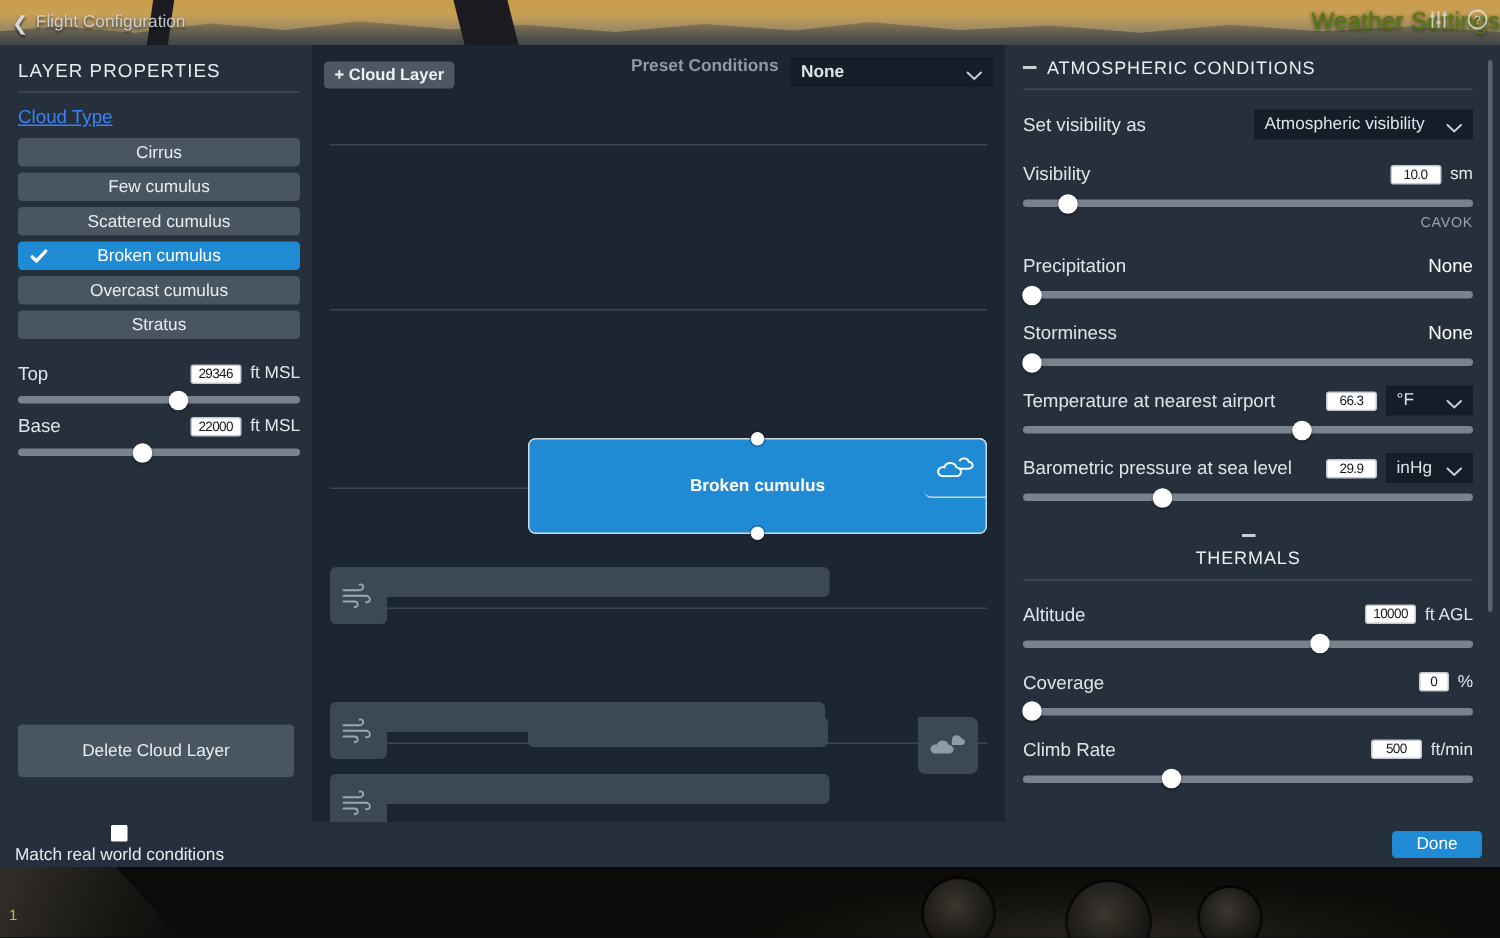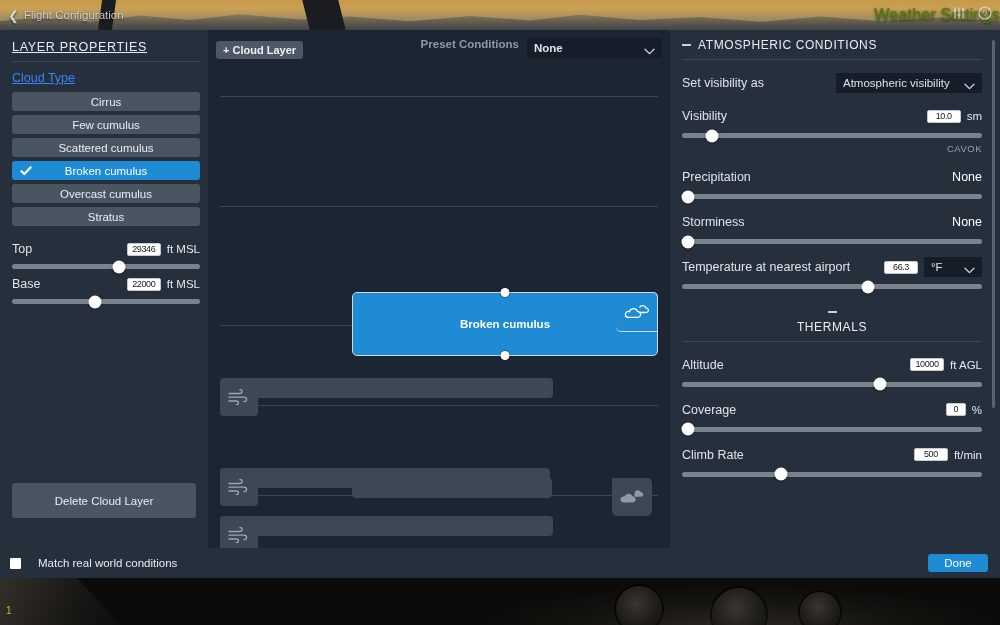--- a/index.html
+++ b/index.html
@@ -78,21 +78,21 @@
   }
   .panes { position:absolute; left:0; top:0; width:1000px; height:518px; display:flex; }
 
   
   .left-pane {
     width:208px; height:518px; padding:10px 8px 0 12px;
     background:#25303c; position:relative;
   }
   .section-title {
     color:#e8ecef; font-size:12.5px; letter-spacing:.7px;
-    padding-bottom:7px; border-bottom:1px solid #3c4957; margin-bottom:9px;text-decoration:underline;
+    padding-bottom:7px; border-bottom:1px solid #3c4957; margin-bottom:9px;
   }
   .field-label { color:#3b82f6; font-size:12.5px; margin-bottom:7px;text-decoration:underline; }
   .type-list { display:flex; flex-direction:column; gap:4px; }
   .type-item {
     position:relative; height:19px; border-radius:3px;
     background:#4a5562; display:flex; align-items:center; justify-content:center;
     color:#e9edf1; font-size:11.5px; cursor:pointer;
   }
   .type-item.selected { background:#1e8bd4; color:#ffffff; }
   .type-check {
@@ -224,21 +224,21 @@
   .scrollbar {
     position:absolute; right:5px; top:10px; width:3px; height:368px;
     background:#58636f; border-radius:2px;
   }
 
   
   .bottombar {
     position:absolute; left:0; top:548px; width:1000px; height:30px;
     background:#25303c; z-index:4; display:flex; align-items:center;
   }
-  .match-wrap { display:flex; align-items:center; gap:17px; margin-left:10px; cursor:pointer; }
+  .match-wrap { display:flex; align-items:center; gap:3px; margin-left:10px; cursor:pointer;flex-direction:column; }
   .checkbox {
     width:11px; height:11px; background:#ffffff; border-radius:1px;
   }
   .match-label { color:#e7ebef; font-size:11.5px; }
   .done-btn {
     position:absolute; right:12px; top:6px; width:60px; height:18px;
     background:#1e8bd4; border-radius:3px; color:#ffffff; font-size:11.5px;
     display:flex; align-items:center; justify-content:center; cursor:pointer;
   }
 </style>
@@ -508,20 +508,39 @@
                     </svg>
                 </span>
               </div>
             </span>
           </div>
           <div class="track">
             <span class="knob" style="left:62%;"></span>
           </div>
         </div>
 
+        <div class="row">
+          <div class="row-head">
+            <span class="row-label">Barometric pressure at sea level</span>
+            <span class="num-unit">
+              <span class="num-box">29.9</span>
+              <div class="dd small">
+                <span>inHg</span>
+                <span class="chev">
+                  <svg width="11" height="7" viewBox="0 0 11 7">
+                      <path d="M1 1.3 L5.5 5.6 L10 1.3" fill="none" stroke="#c8d2dc" stroke-width="1.3" stroke-linecap="round"></path>
+                    </svg>
+                </span>
+              </div>
+            </span>
+          </div>
+          <div class="track">
+            <span class="knob" style="left:31%;"></span>
+          </div>
+        </div>
 
         <div class="group-title" style="margin-top:22px;flex-direction:column;">
           <span class="minus"></span>
           <span>THERMALS</span>
         </div>
 
         <div class="row">
           <div class="row-head">
             <span class="row-label">Altitude</span>
             <span class="num-unit">

